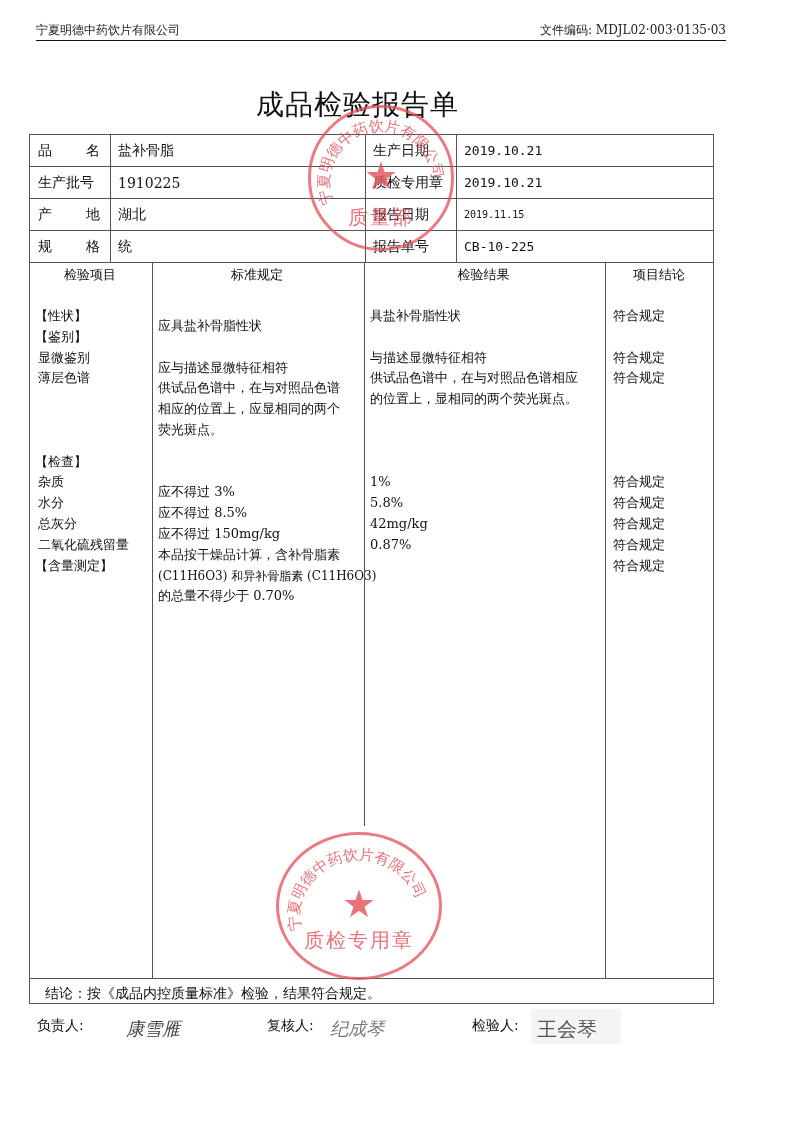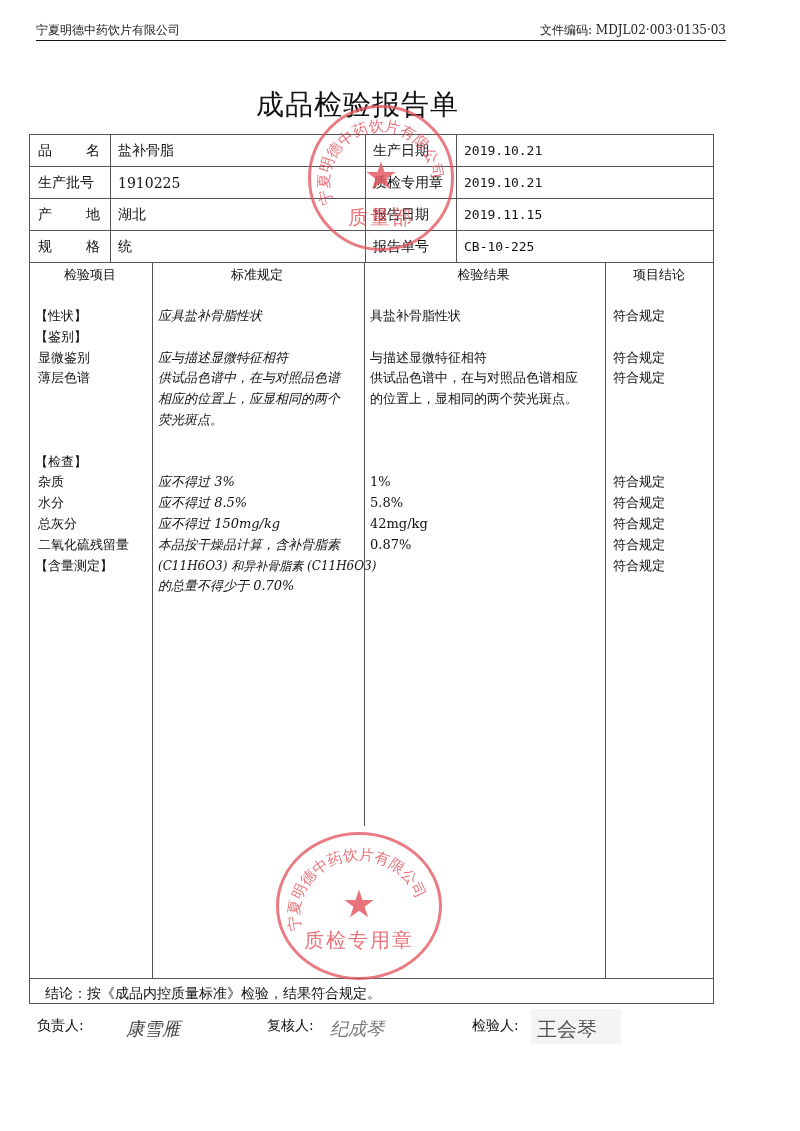--- a/index.html
+++ b/index.html
@@ -60,21 +60,21 @@
   </div>
   <div class="row" style="top:64px;">
     <div class="cell" style="left:0;width:80px;">
       <span class="lab">
           <span>产</span>
           <span>地</span>
         </span>
     </div>
     <div class="cell" style="left:80px;width:255px;">湖北</div>
     <div class="cell" style="left:335px;width:91px;">报告日期</div>
-    <div class="cell" style="left:426px;width:259px;font-family:'DejaVu Sans Mono',monospace;font-size:13px;">2019.11.15</div>
+    <div class="cell" style="left:426px;width:259px;font-family:'DejaVu Sans Mono',monospace;font-size:10px;">2019.11.15</div>
   </div>
   <div class="row" style="top:96px;">
     <div class="cell" style="left:0;width:80px;">
       <span class="lab">
           <span>规</span>
           <span>格</span>
         </span>
     </div>
     <div class="cell" style="left:80px;width:255px;">统</div>
     <div class="cell" style="left:335px;width:91px;">报告单号</div>
@@ -106,21 +106,21 @@
     <div>&nbsp;</div>
     <div>&nbsp;</div>
   <div>【检查】</div>
   <div style="padding-left:3px;">杂质</div>
   <div style="padding-left:3px;">水分</div>
   <div style="padding-left:3px;">总灰分</div>
   <div style="padding-left:3px;">二氧化硫残留量</div>
   <div>【含量测定】</div>
 </div>
 
-<div class="det" style="left:158px;top:306px;font-style:italic;">
+<div class="det" style="left:158px;top:316px;">
   <div>应具盐补骨脂性状</div>
   <div>&nbsp;</div>
   <div>应与描述显微特征相符</div>
   <div>供试品色谱中，在与对照品色谱</div>
   <div>相应的位置上，应显相同的两个</div>
   <div>荧光斑点。</div>
   <div>&nbsp;</div>
   <div>&nbsp;</div>
   <div>应不得过 3%</div>
   <div>应不得过 8.5%</div>

